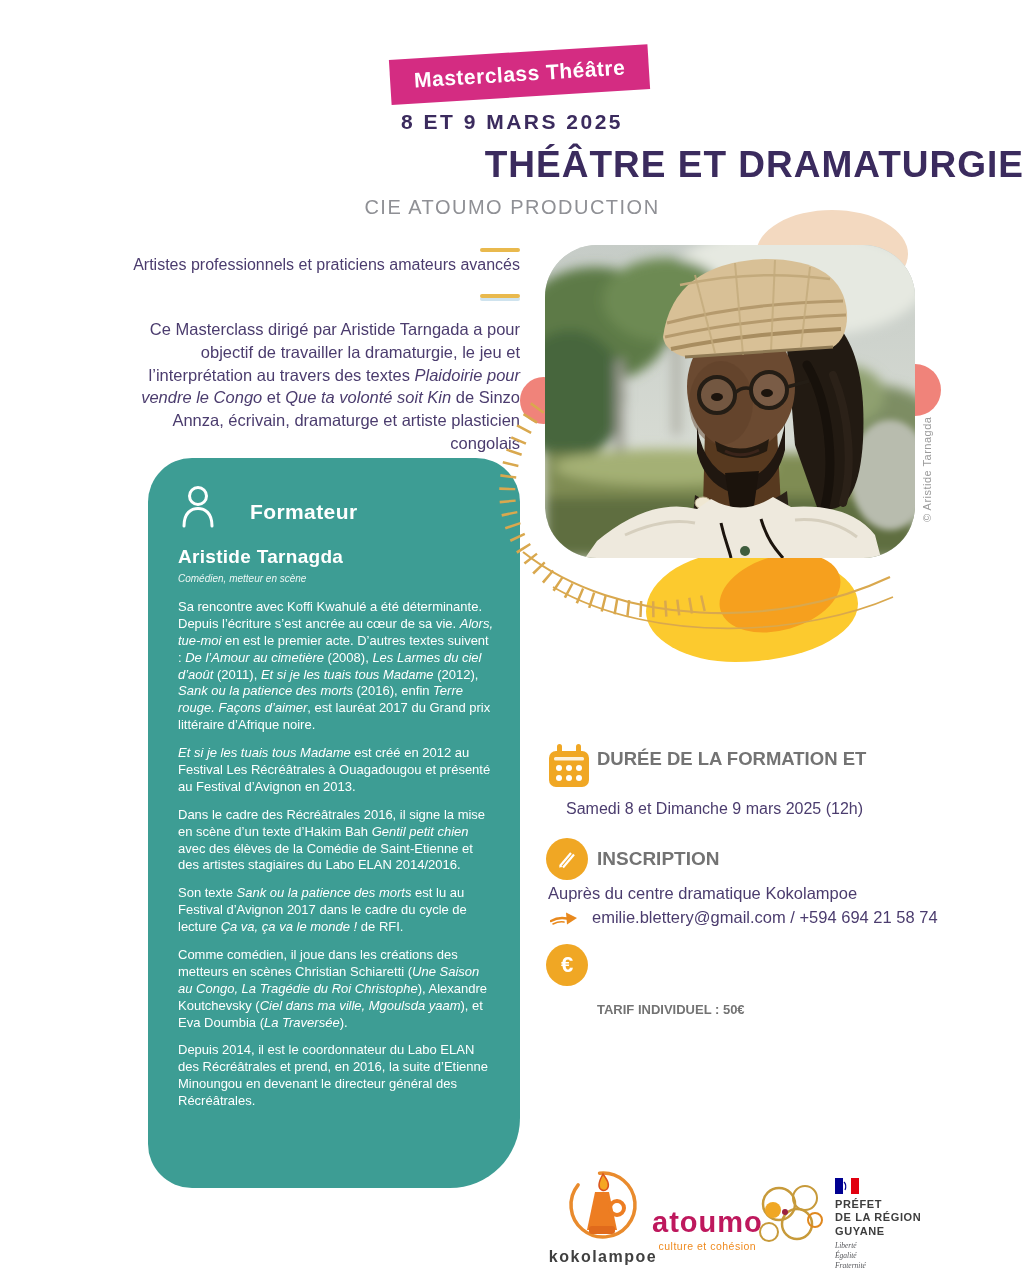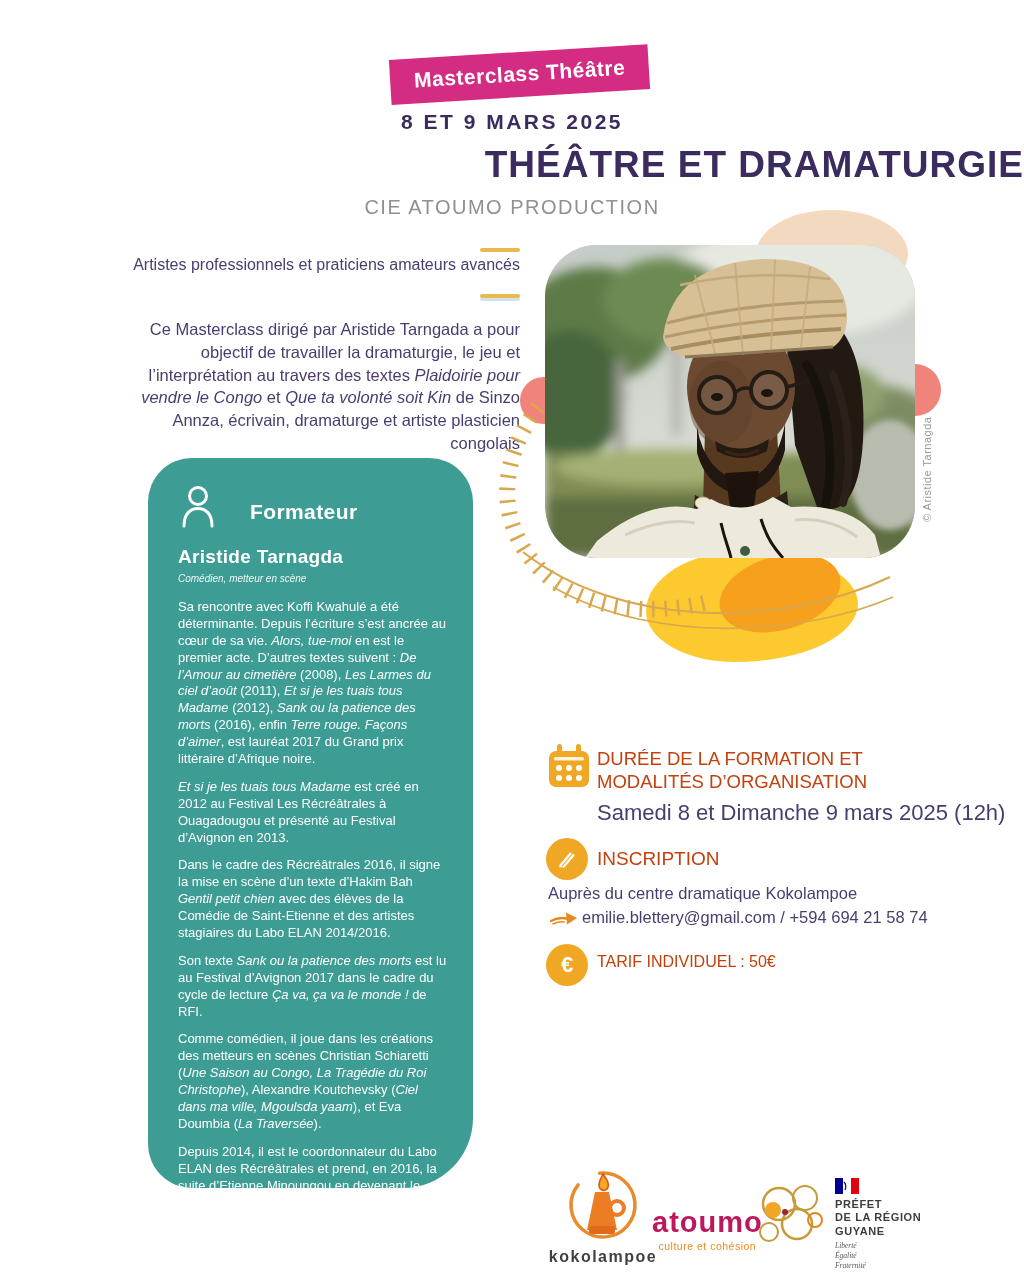--- a/index.html
+++ b/index.html
@@ -59,46 +59,46 @@
   }
   .hatch-decor{position:absolute;left:478px;top:402px;z-index:3;pointer-events:none;}
   .photo-credit{
     position:absolute;left:921px;top:522px;transform:rotate(-90deg);
     transform-origin:0 0;font-size:11px;color:#9a9a9a;white-space:nowrap;
     letter-spacing:.5px;z-index:3;
   }
 
   
   .trainer-card{
-    position:absolute;left:148px;top:458px;width:325px;height:730px;
+    position:absolute;left:148px;top:458px;width:372px;height:730px;
     background:#3d9d94;border-radius:44px 44px 70px 44px;color:#fff;
     z-index:2;overflow:hidden;box-sizing:border-box;
     padding:26px 26px 0 30px;
   }
   .trainer-head{display:flex;align-items:center;gap:28px;margin:0 0 16px;}
   .trainer-head .label{font-size:21px;font-weight:800;letter-spacing:.4px;margin-top:10px;}
   .trainer-name{font-size:19px;font-weight:800;letter-spacing:.3px;margin:0 0 5px;}
   .trainer-role{font-style:italic;font-size:10px;margin:0 0 15px;color:#eef7f5;}
   .trainer-bio p{font-size:13px;line-height:1.3;margin:0 0 11px;}
 
   
   .ico-circle{width:42px;height:42px;border-radius:50%;background:#f0a724;
     display:flex;align-items:center;justify-content:center;}
-  .sec-head{color:#c2410c;font-weight:400;}
+  .sec-head{color:#737373;font-weight:700;}
   .duration-icon{position:absolute;left:546px;top:742px;}
   .duration-head{position:absolute;left:597px;top:747px;width:330px;font-size:18.5px;line-height:1.25;}
-  .duration-detail{position:absolute;left:597px;top:800px;font-size:22px;color:#4b3c6e;}
+  .duration-detail{position:absolute;left:566px;top:800px;font-size:16px;color:#4b3c6e;}
   .insc-icon{position:absolute;left:546px;top:838px;}
   .insc-head{position:absolute;left:597px;top:848px;font-size:19px;}
   .insc-detail{position:absolute;left:548px;top:884px;font-size:16.5px;color:#4b3c6e;}
-  .email-row{position:absolute;left:550px;top:908px;display:flex;align-items:center;gap:4px;}
+  .email-row{position:absolute;left:550px;top:908px;display:flex;align-items:center;gap:14px;}
   .email-text{font-size:16.5px;color:#4b3c6e;}
   .tarif-icon{position:absolute;left:546px;top:944px;}
   .tarif-icon span{color:#fff;font-weight:bold;font-size:22px;}
-  .tarif-head{position:absolute;left:597px;top:953px;font-size:16px;}
+  .tarif-head{position:absolute;left:597px;top:1002px;font-size:13px;}
 
   
   .logo-koko{position:absolute;left:548px;top:1168px;width:110px;text-align:center;}
   .logo-koko .label{color:#404040;font-weight:bold;font-size:16px;letter-spacing:1.5px;margin-top:2px;}
   .logo-atoumo{position:absolute;left:652px;top:1182px;display:flex;align-items:flex-start;}
   .atoumo-word{color:#be185d;font-weight:800;font-size:29px;letter-spacing:1px;line-height:1;margin-top:26px;}
   .atoumo-tag{color:#ef8a1e;font-size:10.5px;text-align:center;margin-top:3px;letter-spacing:.5px;}
   .atoumo-circles{margin-left:-14px;}
   .logo-prefet{position:absolute;left:835px;top:1178px;color:#3d3d3d;}
   .prefet-line{font-size:11px;font-weight:800;letter-spacing:.6px;line-height:1.22;}
@@ -245,21 +245,20 @@
     <circle cx="13" cy="26" r="3" fill="#ffffff"></circle>
       <circle cx="23" cy="26" r="3" fill="#ffffff"></circle>
       <circle cx="33" cy="26" r="3" fill="#ffffff"></circle>
     <circle cx="13" cy="36" r="3" fill="#ffffff"></circle>
       <circle cx="23" cy="36" r="3" fill="#ffffff"></circle>
       <circle cx="33" cy="36" r="3" fill="#ffffff"></circle>
   </svg>
 </div>
 <div class="duration-head sec-head">
   <div>DURÉE DE LA FORMATION ET</div>
-  <div>MODALITÉS D’ORGANISATION</div>
 </div>
 <div class="duration-detail">Samedi 8 et Dimanche 9 mars 2025 (12h)</div>
 
 <div class="insc-icon ico-circle">
   <svg width="22" height="22" viewBox="0 0 22 22">
     <path d="M4,18 L15,5" stroke="#ffffff" stroke-width="2.2" fill="none"></path>
     <path d="M7,19.5 L18,6.5" stroke="#ffffff" stroke-width="2.2" fill="none"></path>
     <path d="M3,19.5 L6.5,19 L4,16.5 Z" fill="#ffffff"></path>
   </svg>
 </div>

